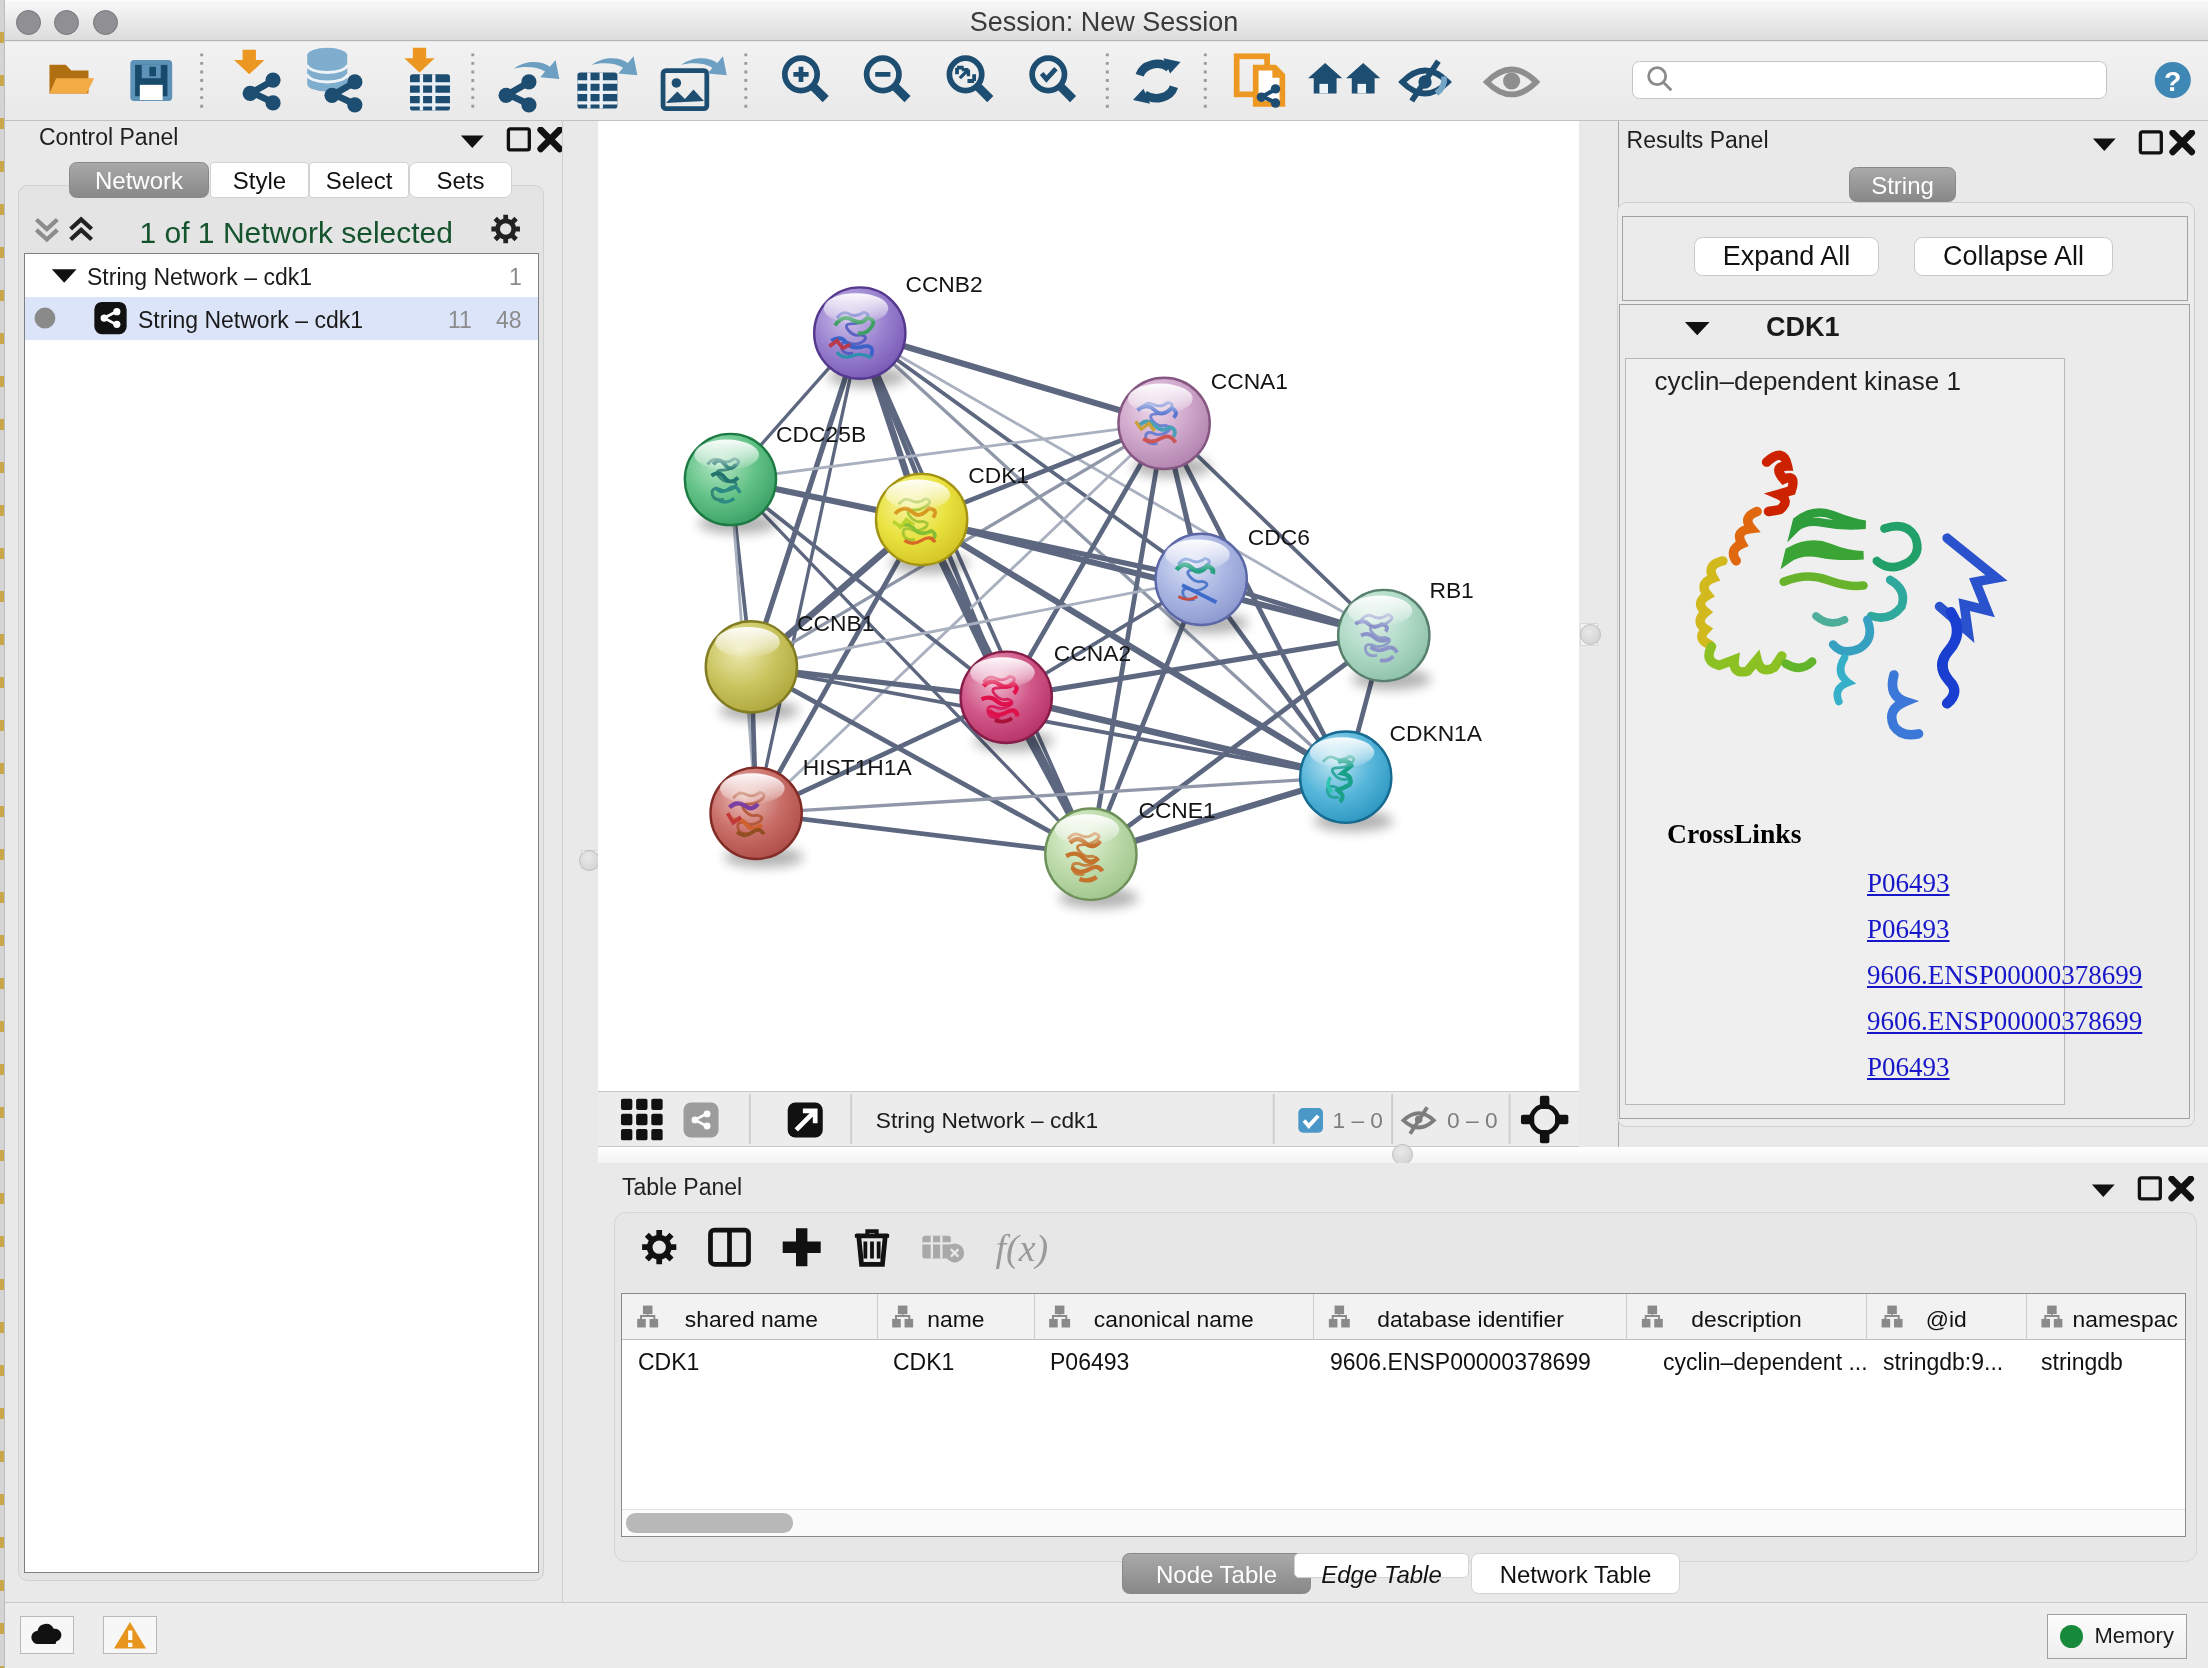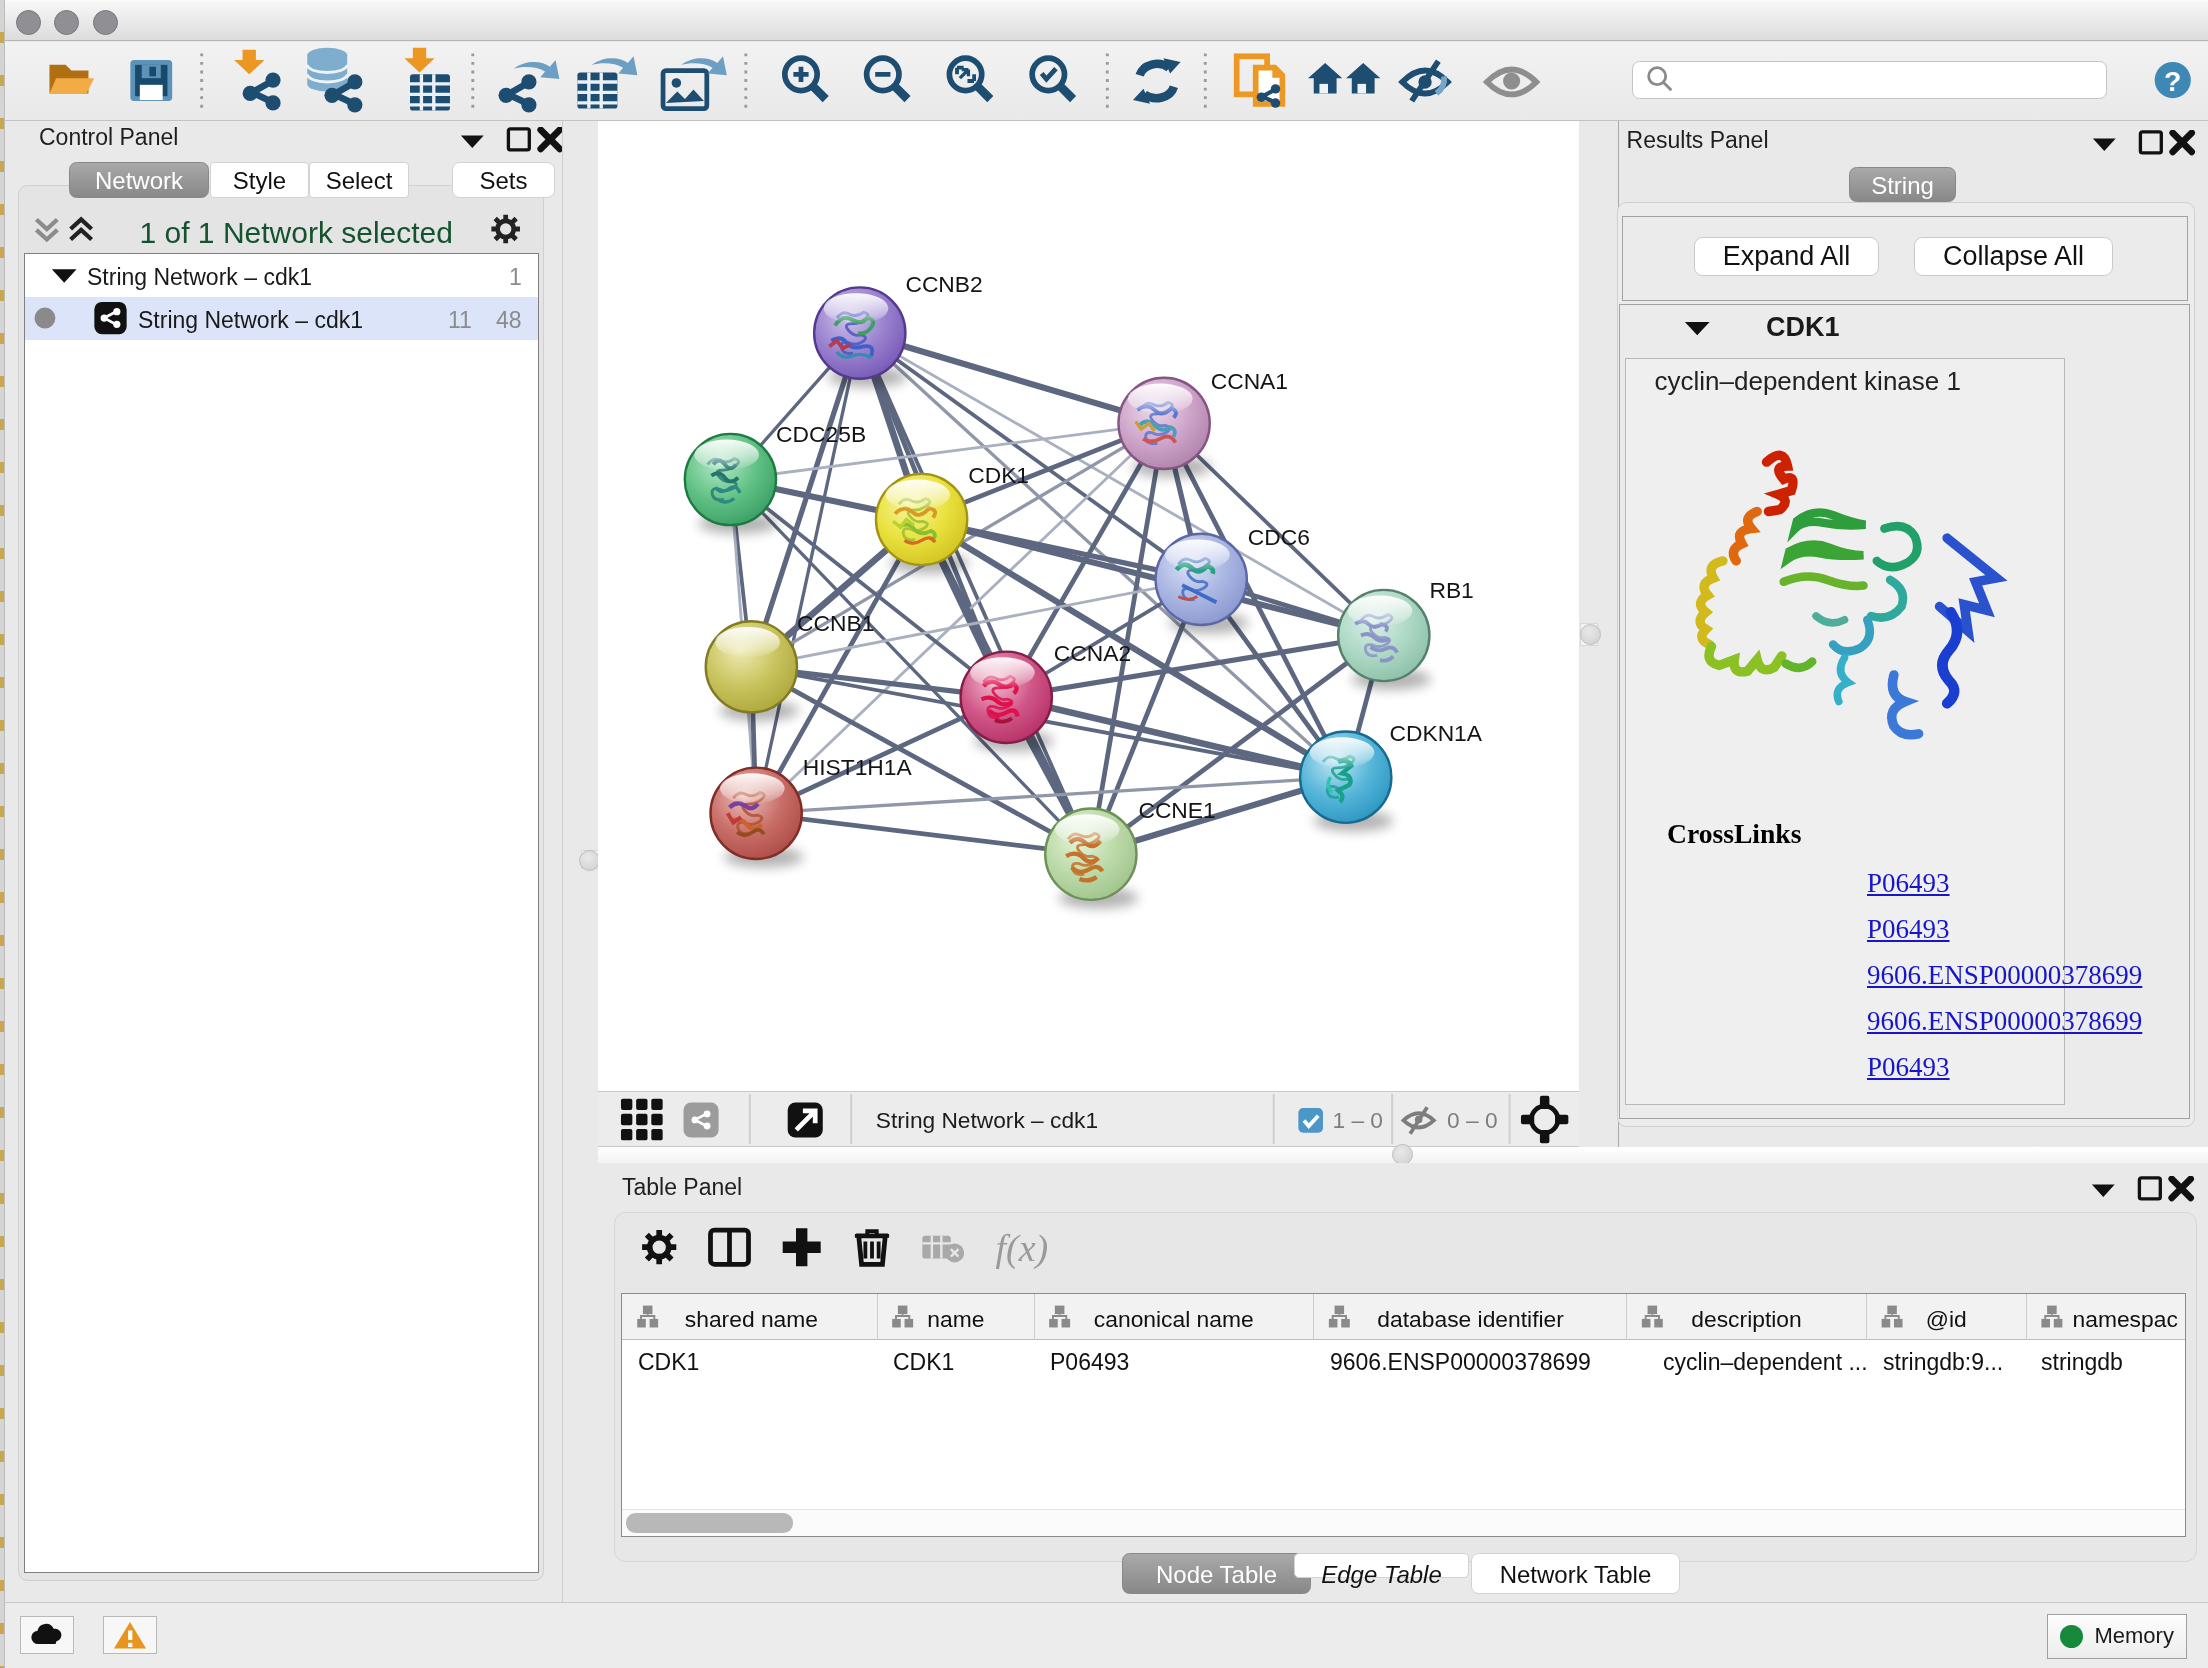--- a/index.html
+++ b/index.html
@@ -80,20 +80,21 @@
   font-size:22px; display:flex; align-items:center; justify-content:center; gap:11.4px; }
 </style>
 </head>
 <body>
 <div id="win"></div>
 <div id="leftstrip"></div>
 <div id="titlebar">
   <div class="tl" style="left:16px;"></div>
   <div class="tl" style="left:54px;"></div>
   <div class="tl" style="left:93px;"></div>
+  <div id="wtitle">Session: New Session</div>
 </div>
 <div id="toolbar">
 <svg width="2207" height="79" viewBox="0 0 2320 83">
 <defs>
 <g id="shareg">
   <path d="M-11,7 L10,-5 M-11,7 L10,17" stroke="#1d4d71" stroke-width="7" fill="none"></path>
   <circle cx="-13" cy="8" r="8" fill="#1d4d71"></circle>
   <circle cx="11" cy="-6" r="8" fill="#1d4d71"></circle>
   <circle cx="11" cy="18" r="8" fill="#1d4d71"></circle>
 </g>
@@ -248,21 +249,21 @@
   <svg width="114" height="28.5" style="position:absolute;left:459px;top:5.7px;" viewBox="0 0 120 30">
     <path d="M2,9 l24,0 -12,13 z" fill="#111"></path>
     <rect x="52" y="2" width="22" height="22" fill="none" stroke="#111" stroke-width="3.5" rx="2"></rect>
     <path d="M86,3 l20,20 M106,3 l-20,20" stroke="#111" stroke-width="7" stroke-linecap="round"></path>
   </svg>
 </div>
 <div id="cp-tabpanel"></div>
 <div class="tab tabsel" style="position:absolute;left:69px;top:162px;width:140px;height:36px;line-height:36px;border-radius:7.6px;">Network</div>
 <div class="tab" style="position:absolute;left:210px;top:162px;width:99px;height:36px;line-height:36px;border-radius:3.8px;">Style</div>
 <div class="tab" style="position:absolute;left:309px;top:162px;width:100px;height:36px;line-height:36px;border-radius:3.8px;">Select</div>
-<div class="tab" style="position:absolute;left:409px;top:162px;width:103px;height:36px;line-height:36px;border-radius:7.6px;margin-left:43px;">Sets</div>
+<div class="tab" style="position:absolute;left:409px;top:162px;width:103px;height:36px;line-height:36px;border-radius:7.6px;">Sets</div>
 <div id="cp-selbar" style="position:absolute;left:24px;top:205px;width:515px;height:48px;">
   <svg width="515" height="48" viewBox="0 0 541 50">
     <path d="M13,15 l11,10 11,-10 M13,26 l11,10 11,-10" stroke="#8c8c8c" stroke-width="4.5" fill="none"></path>
     <path d="M49,25 l11,-10 11,10 M49,36 l11,-10 11,10" stroke="#222" stroke-width="4.5" fill="none"></path>
     <g transform="translate(506,25)">
       <circle r="8.5" fill="none" stroke="#222" stroke-width="5"></circle>
       <g stroke="#222" stroke-width="5">
           <path d="M0,-15 v7 M0,8 v7 M-15,0 h7 M8,0 h7 M-11,-11 l5,5 M6,6 l5,5 M-11,11 l5,-5 M6,-6 l5,-5"></path>
         </g>
     </g>

